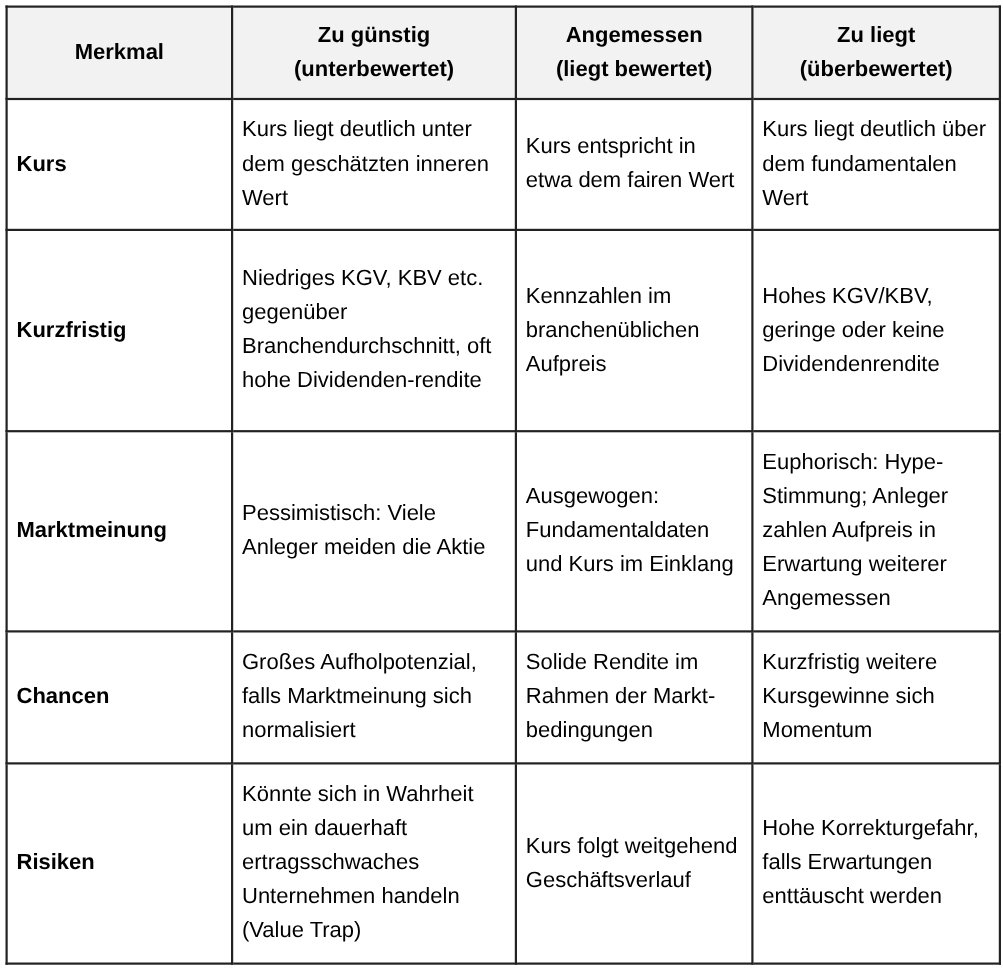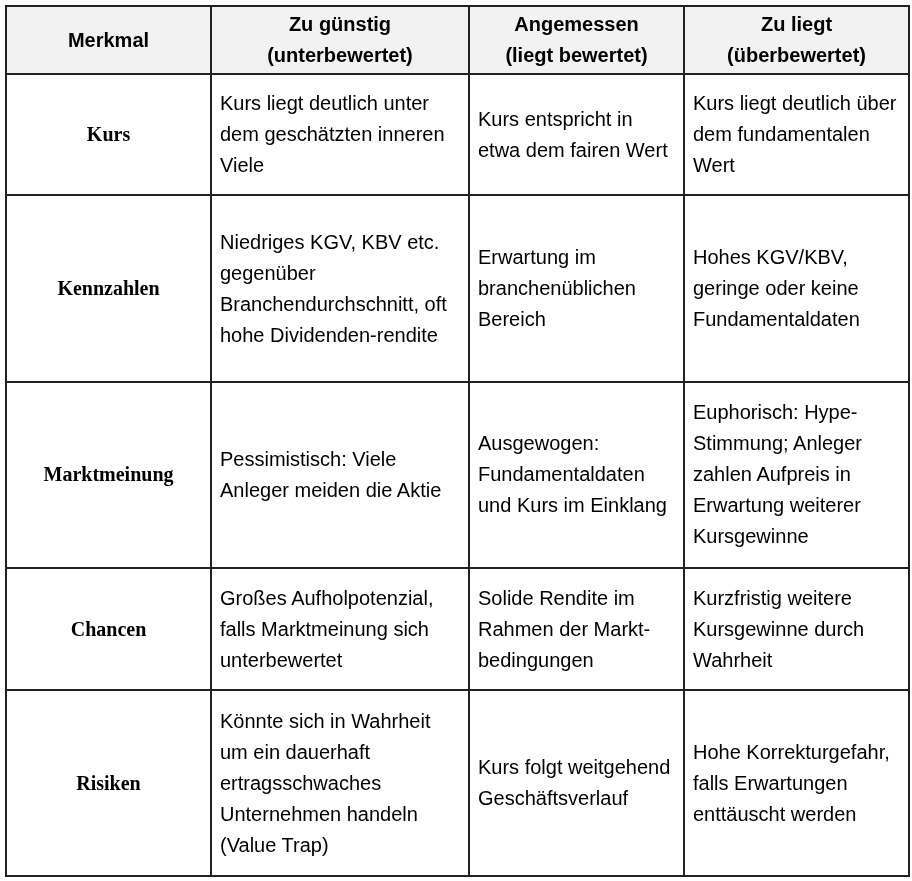--- a/index.html
+++ b/index.html
@@ -20,79 +20,77 @@
     vertical-align: middle;
   }
   table.cmp th {
     background: #f2f2f2;
     font-weight: bold;
     text-align: center;
     line-height: 31px;
   }
   table.cmp td.label {
     font-weight: bold;
-    text-align: center;
-    font-family: Liberation Serif, serif;
   }
   table.cmp td.cell { text-align: left; }
   .hl { display: block; }
 </style>
 </head>
 <body>
 
 <table class="cmp">
   <colgroup>
     <col style="width:205px">
     <col style="width:258px">
     <col style="width:215px">
     <col style="width:225px">
   </colgroup>
   <thead>
-    <tr style="height:68px">
+    <tr style="height:84px">
       <th>
         <span class="hl">Merkmal</span>
       </th>
       <th>
         <span class="hl">Zu günstig</span>
         <span class="hl">(unterbewertet)</span>
       </th>
       <th>
         <span class="hl">Angemessen</span>
         <span class="hl">(liegt bewertet)</span>
       </th>
       <th>
         <span class="hl">Zu liegt</span>
         <span class="hl">(überbewertet)</span>
       </th>
     </tr>
   </thead>
   <tbody>
     <tr style="height:118px">
       <td class="label">Kurs</td>
-      <td class="cell">Kurs liegt deutlich unter dem geschätzten inneren Viele</td>
+      <td class="cell">Kurs liegt deutlich unter dem geschätzten inneren Wert</td>
       <td class="cell">Kurs entspricht in etwa dem fairen Wert</td>
       <td class="cell">Kurs liegt deutlich über dem fundamentalen Wert</td>
     </tr>
     <tr style="height:182px">
-      <td class="label">Kennzahlen</td>
+      <td class="label">Kurzfristig</td>
       <td class="cell">Niedriges KGV, KBV etc. gegenüber Branchendurchschnitt, oft hohe Dividenden-rendite</td>
-      <td class="cell">Erwartung im branchenüblichen Bereich</td>
-      <td class="cell">Hohes KGV/KBV, geringe oder keine Fundamentaldaten</td>
+      <td class="cell">Kennzahlen im branchenüblichen Aufpreis</td>
+      <td class="cell">Hohes KGV/KBV, geringe oder keine Dividendenrendite</td>
     </tr>
     <tr style="height:181px">
       <td class="label">Marktmeinung</td>
       <td class="cell">Pessimistisch: Viele Anleger meiden die Aktie</td>
       <td class="cell">Ausgewogen: Fundamentaldaten und Kurs im Einklang</td>
-      <td class="cell">Euphorisch: Hype-Stimmung; Anleger zahlen Aufpreis in Erwartung weiterer Kursgewinne</td>
+      <td class="cell">Euphorisch: Hype-Stimmung; Anleger zahlen Aufpreis in Erwartung weiterer Angemessen</td>
     </tr>
     <tr style="height:119px">
       <td class="label">Chancen</td>
-      <td class="cell">Großes Aufholpotenzial, falls Marktmeinung sich unterbewertet</td>
+      <td class="cell">Großes Aufholpotenzial, falls Marktmeinung sich normalisiert</td>
       <td class="cell">Solide Rendite im Rahmen der Markt-bedingungen</td>
-      <td class="cell">Kurzfristig weitere Kursgewinne durch Wahrheit</td>
+      <td class="cell">Kurzfristig weitere Kursgewinne sich Momentum</td>
     </tr>
     <tr style="height:181px">
       <td class="label">Risiken</td>
       <td class="cell">Könnte sich in Wahrheit um ein dauerhaft ertragsschwaches Unternehmen handeln (Value Trap)</td>
       <td class="cell">Kurs folgt weitgehend Geschäftsverlauf</td>
       <td class="cell">Hohe Korrekturgefahr, falls Erwartungen enttäuscht werden</td>
     </tr>
   </tbody>
 </table>
 

